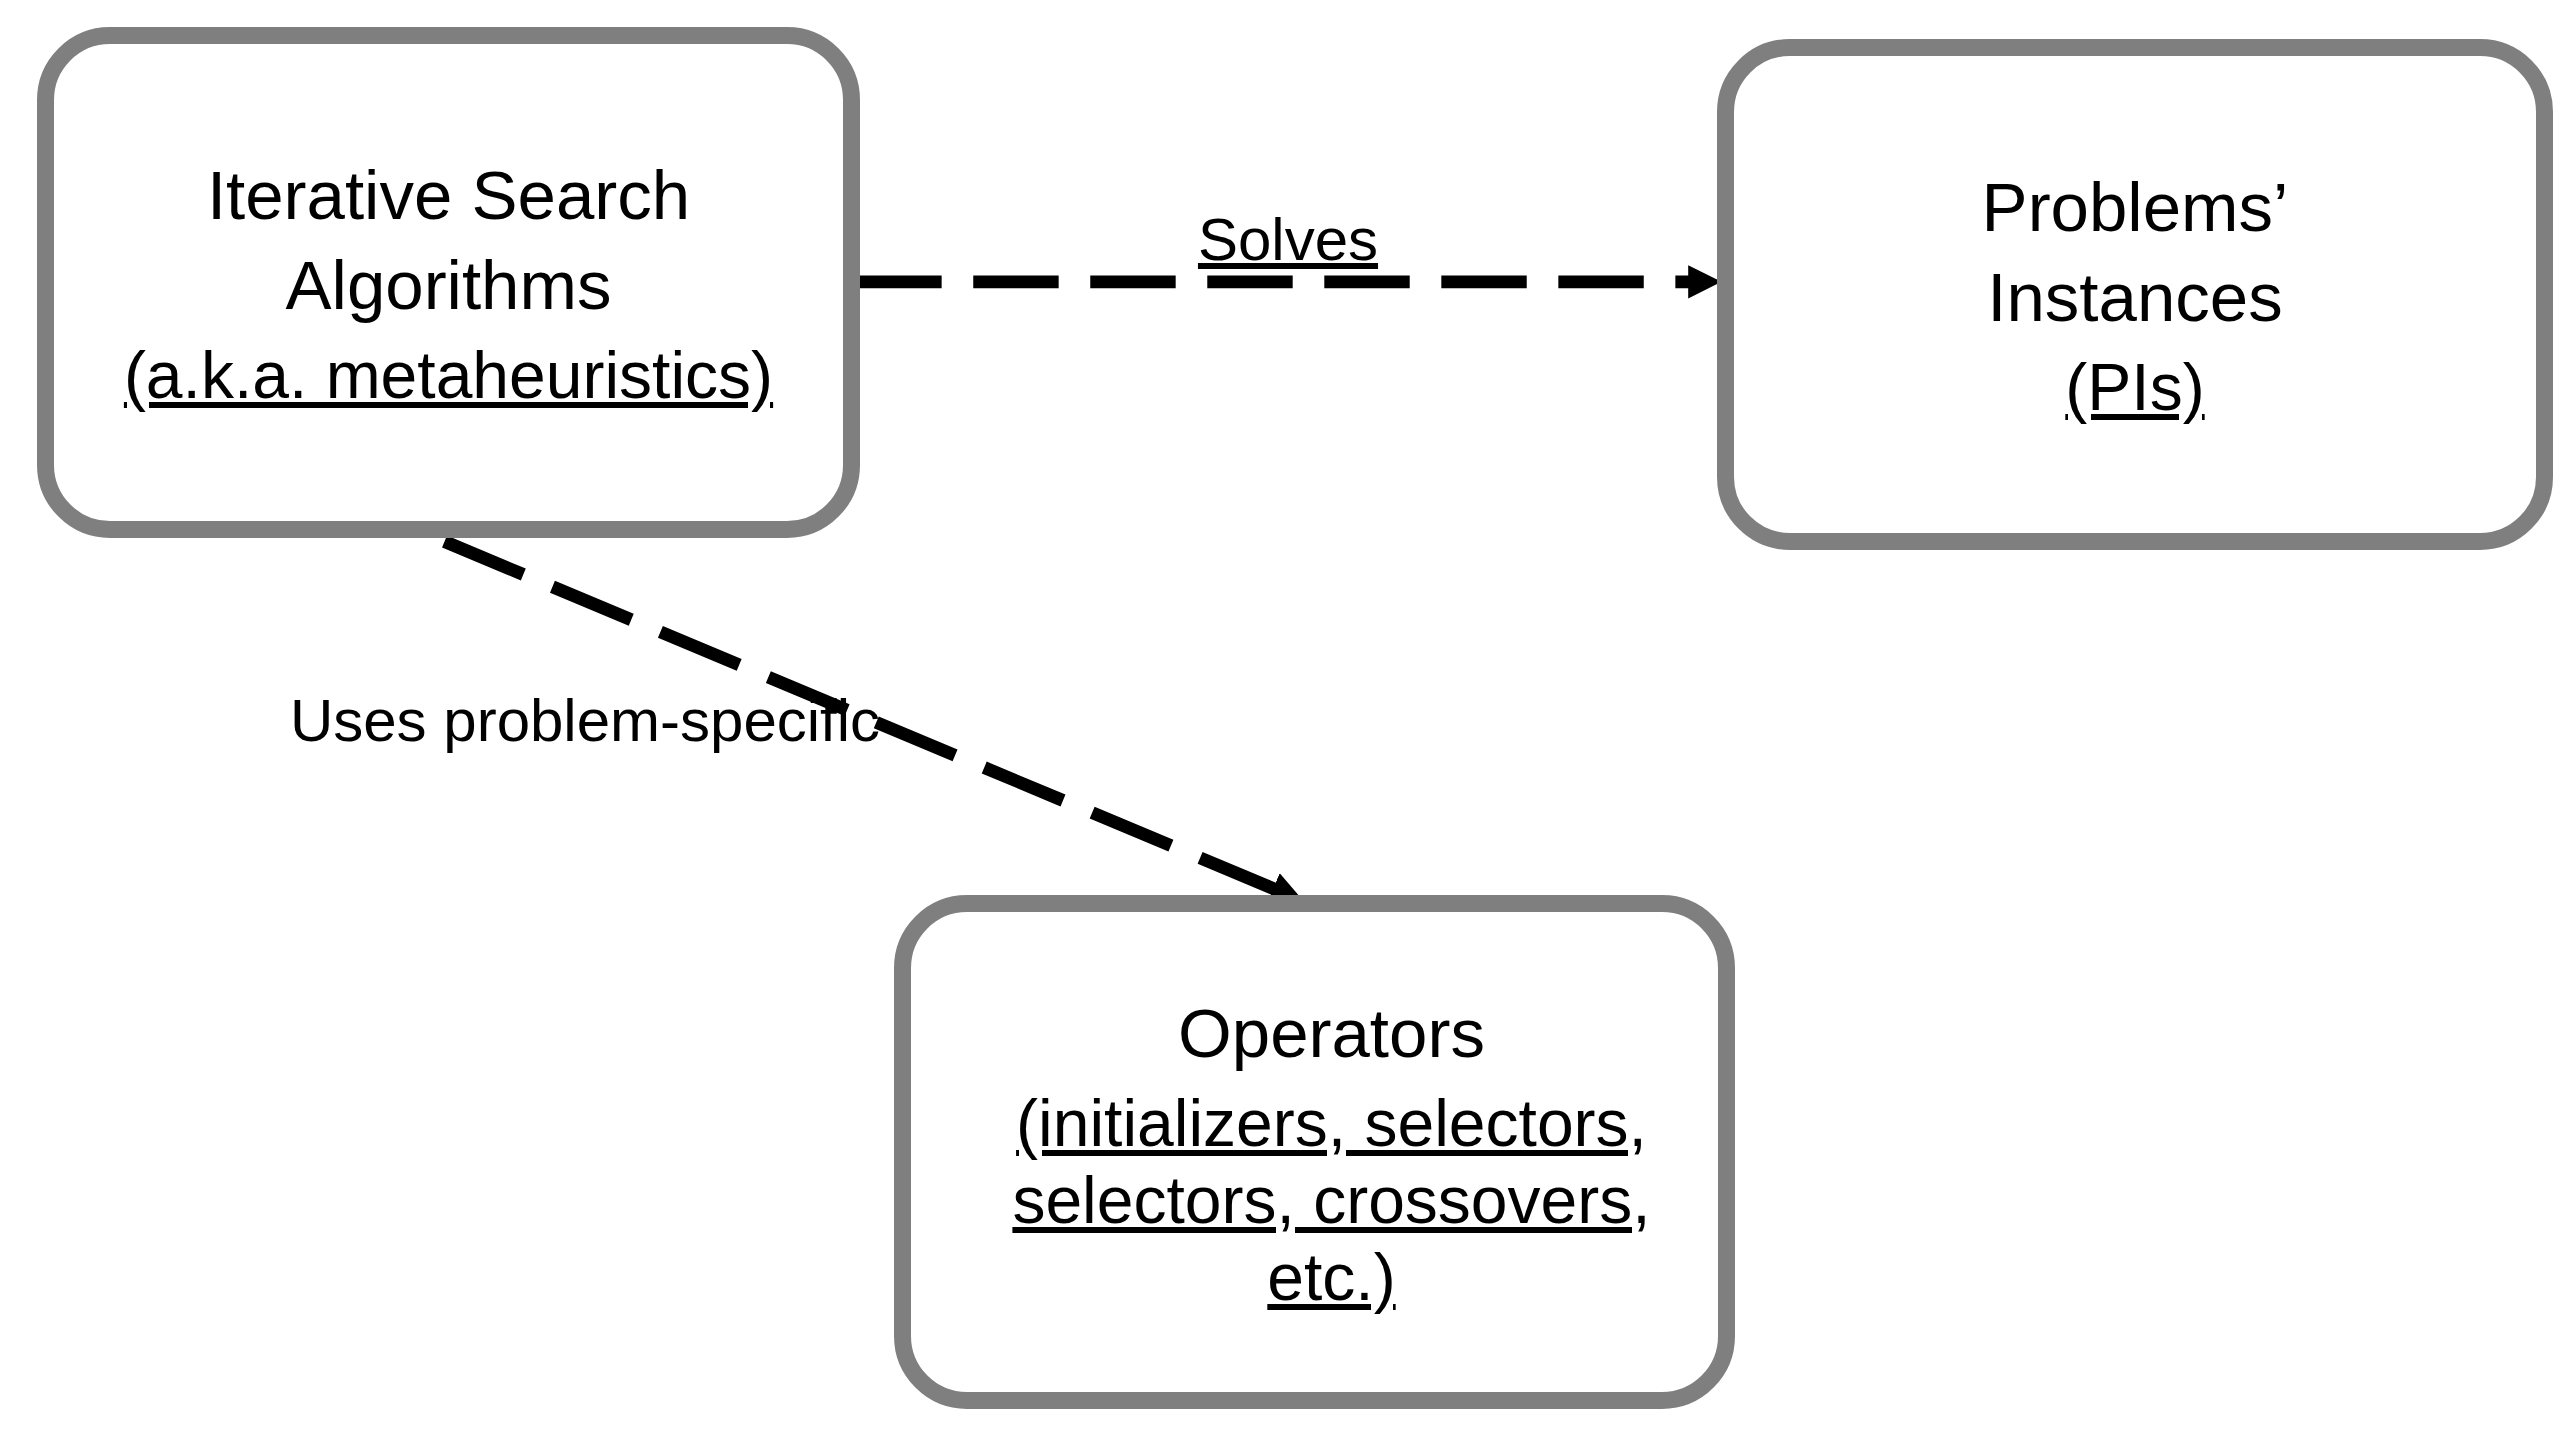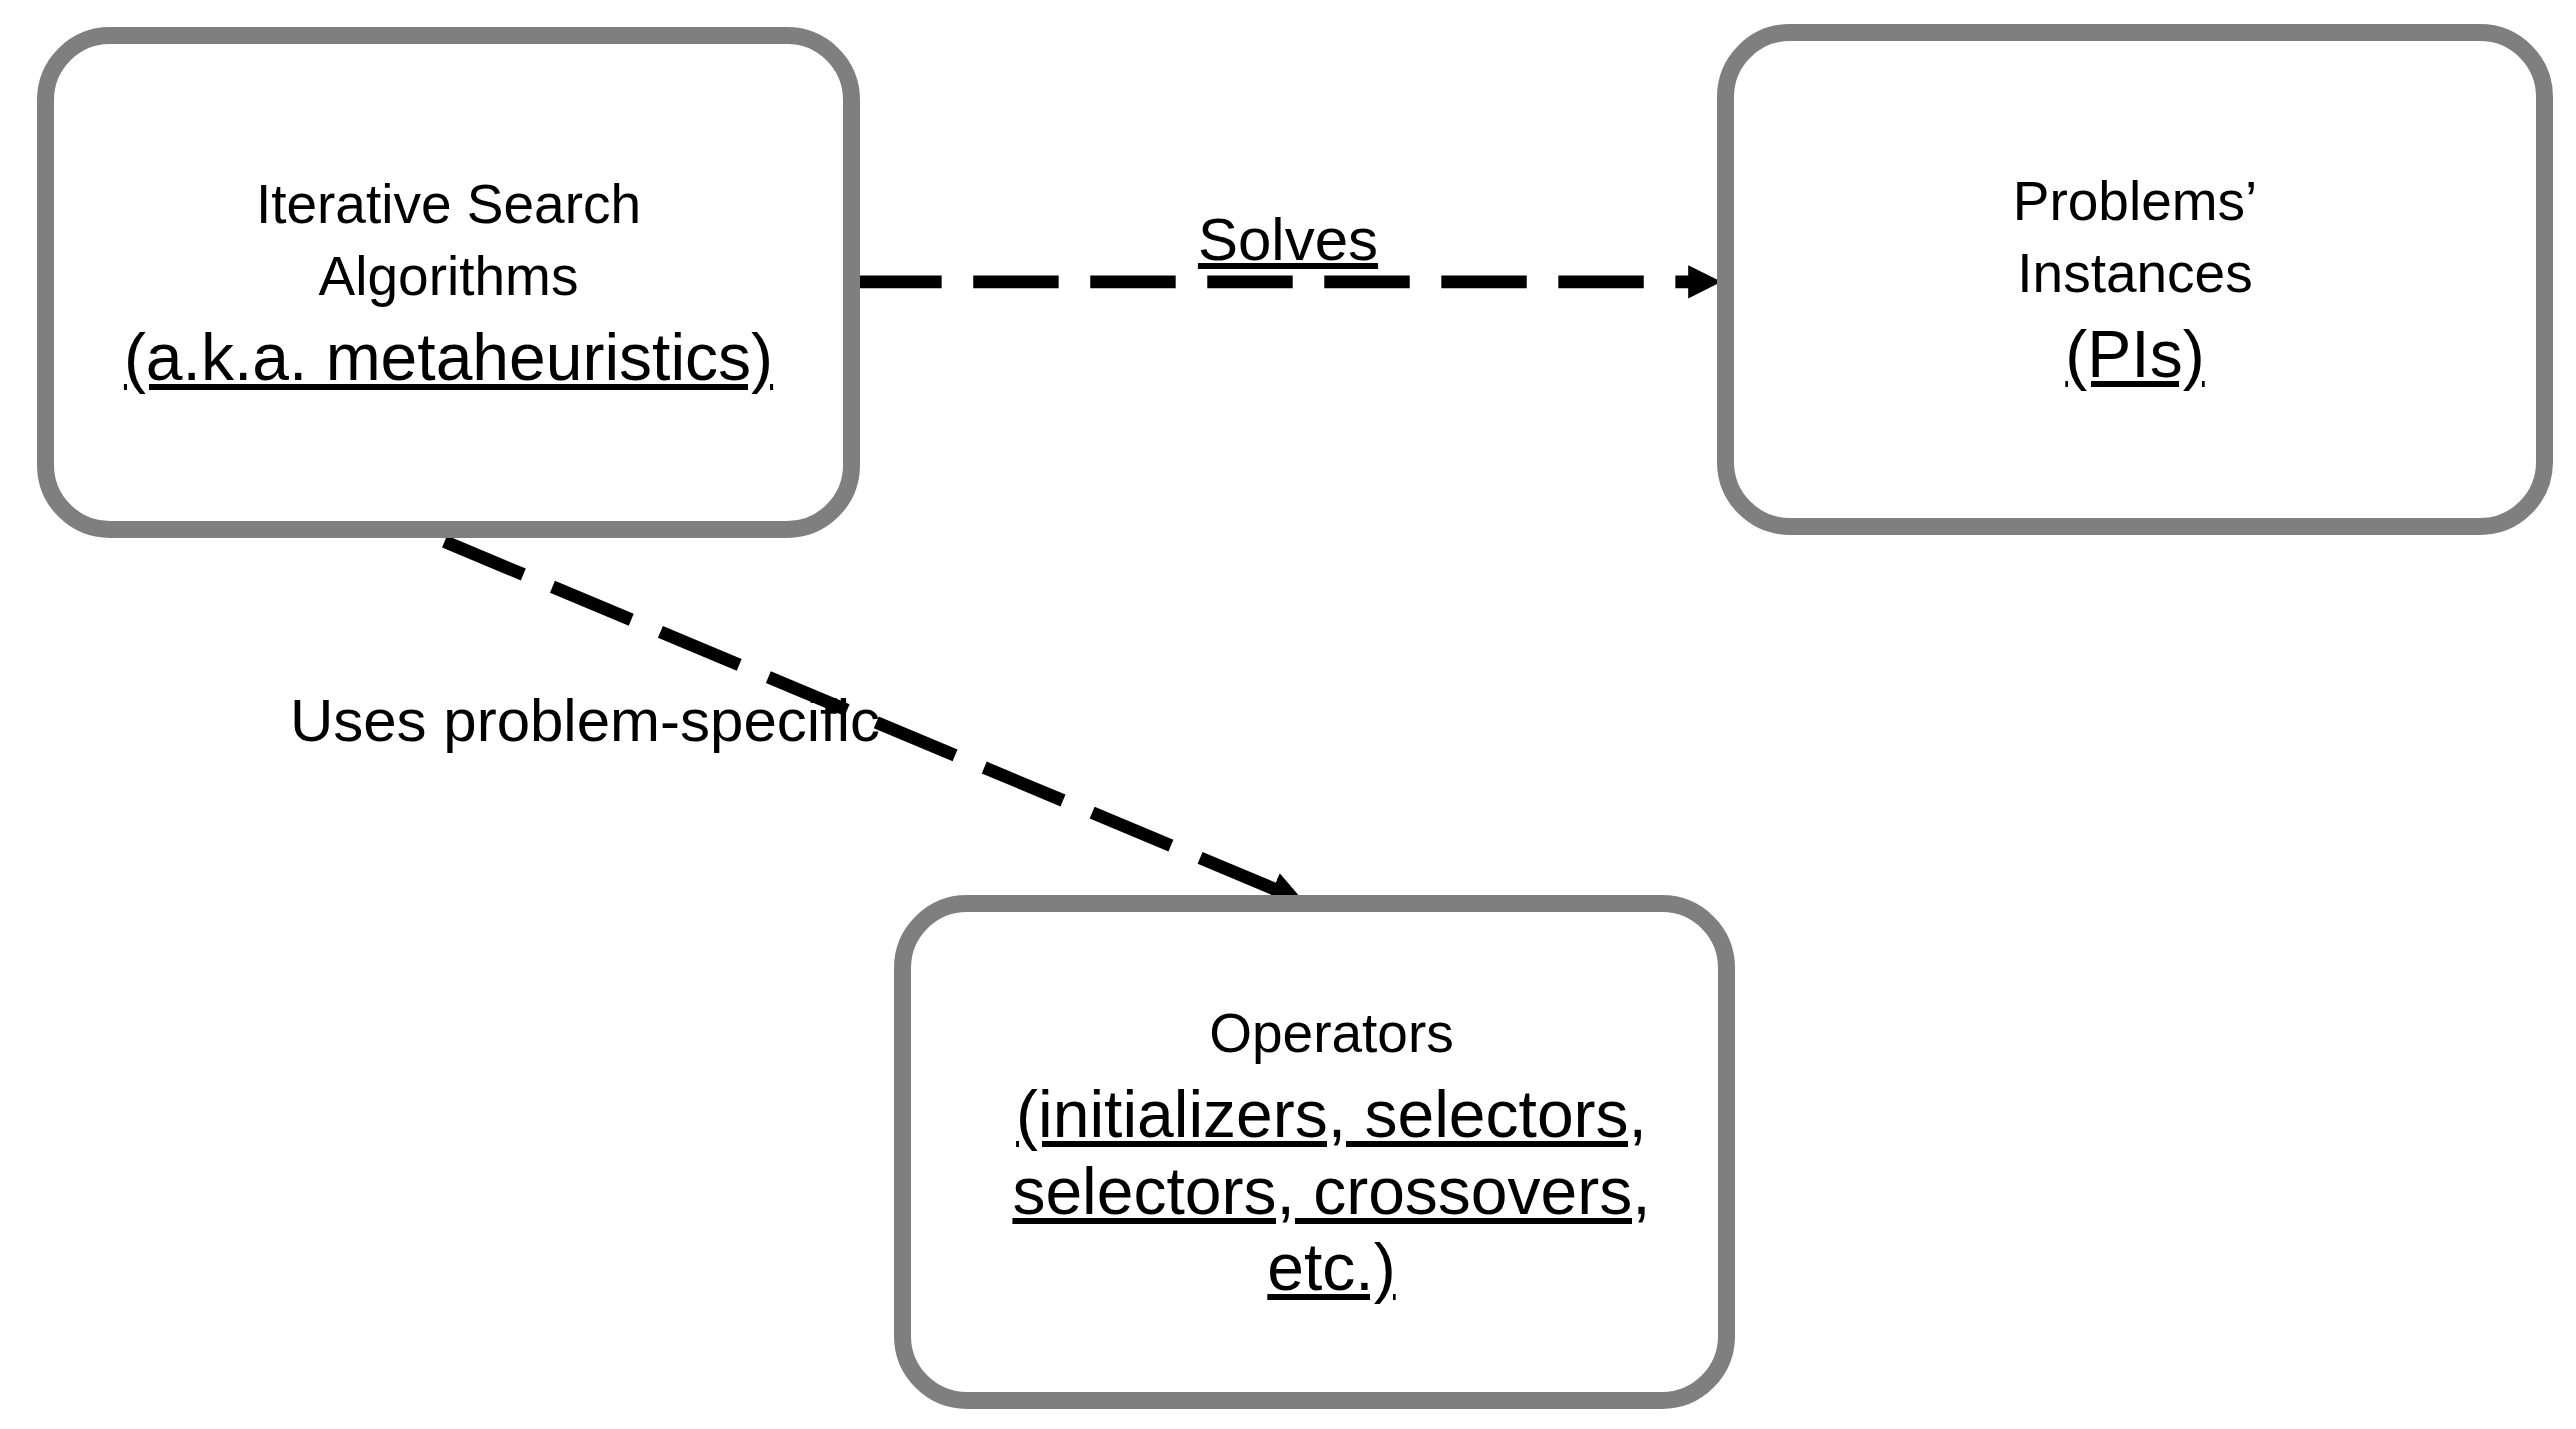--- a/index.html
+++ b/index.html
@@ -37,24 +37,24 @@
     border:17px solid var(--border);
     border-radius:73px;
     background:var(--bg);
     display:flex;
     flex-direction:column;
     align-items:center;
     justify-content:center;
     text-align:center;
   }
   .node-isa{ left:37px;  top:27px;   width:823px; height:511px; }
-  .node-pi { left:1717px; top:24px;  width:836px; height:511px; }
+  .node-pi { left:1717px; top:39px;  width:836px; height:511px; }
   .node-op { left:894px; top:895px; width:841px; height:514px;padding-left:34px; }
   .node-title{
-    font-size:55px;
+    font-size:69px;
     line-height:1.3;
     white-space:pre-line;
   }
   .node-subtitle{
     font-size:66px;
     line-height:1.16;
     margin-top:6.8px;
     white-space:pre-line;
     text-decoration:underline;
   }

